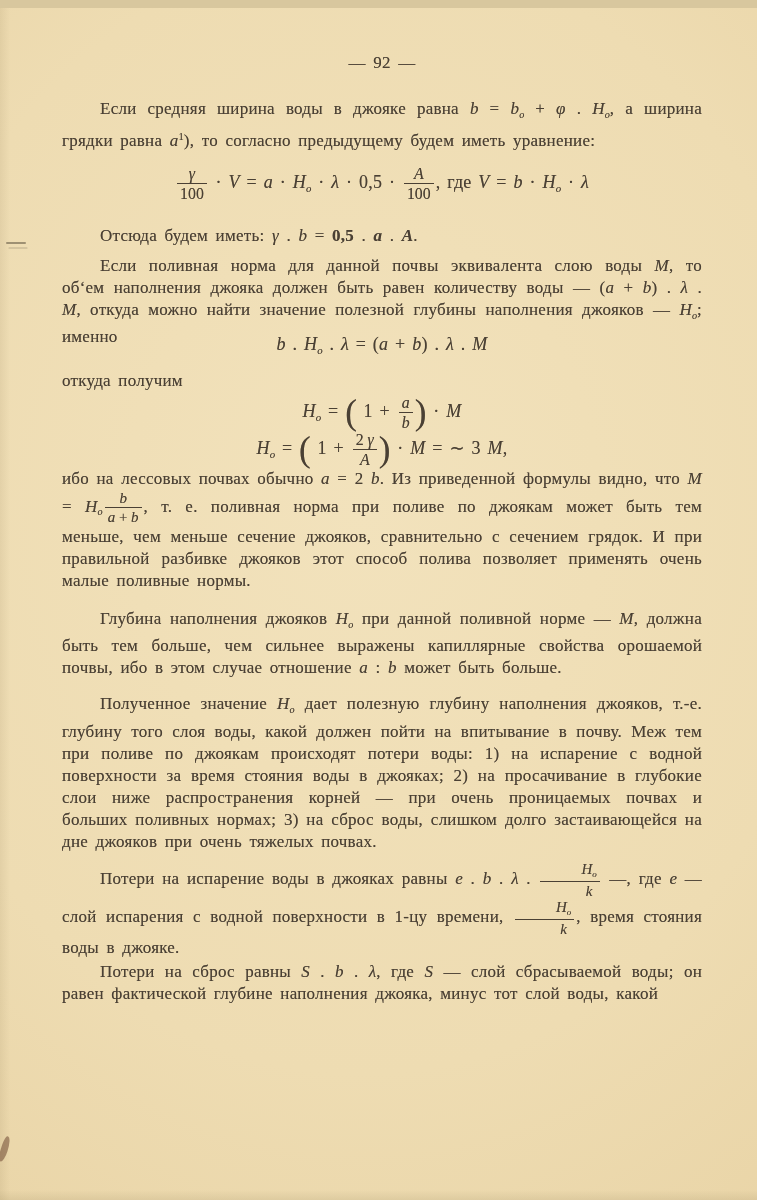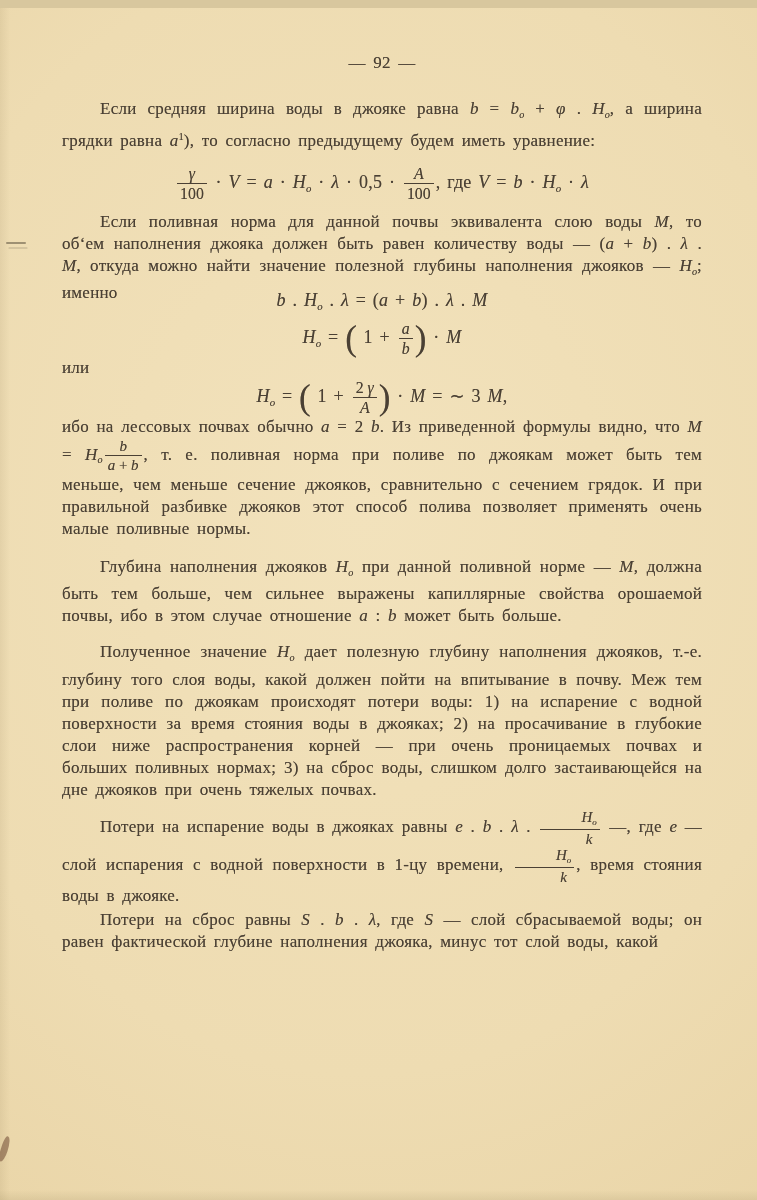--- a/index.html
+++ b/index.html
@@ -71,30 +71,31 @@
   <div class="scan-dash"></div>
   <div class="scan-speck"></div>
 
   <div class="content">
     <p class="page-number">— 92 —</p>
 
     <p class="p1 indent"><span class="seg-r">Если средняя ширина воды в джояке равна </span><span class="seg-i">b</span><span class="seg-r"> = </span><span class="seg-i">b</span><span class="seg-sub">o</span><span class="seg-r"> + </span><span class="seg-i">φ</span><span class="seg-r"> . </span><span class="seg-i">H</span><span class="seg-sub">o</span><span class="seg-r">, а ширина грядки равна </span><span class="seg-i">a</span><span class="seg-sup">1</span><span class="seg-r">), то согласно предыдущему будем иметь уравнение:</span></p>
 
     <p class="formula f1"><span class="frac"><span class="num"><span class="seg-i">γ</span></span><span class="den"><span class="seg-r">100</span></span></span><span class="seg-r"> · </span><span class="seg-i">V</span><span class="seg-r"> = </span><span class="seg-i">a</span><span class="seg-r"> · </span><span class="seg-i">H</span><span class="seg-sub">o</span><span class="seg-r"> · </span><span class="seg-i">λ</span><span class="seg-r"> · 0,5 · </span><span class="frac"><span class="num"><span class="seg-i">A</span></span><span class="den"><span class="seg-r">100</span></span></span><span class="seg-r">, где </span><span class="seg-i">V</span><span class="seg-r"> = </span><span class="seg-i">b</span><span class="seg-r"> · </span><span class="seg-i">H</span><span class="seg-sub">o</span><span class="seg-r"> · </span><span class="seg-i">λ</span></p>
 
+    <p class="p2 indent"><span class="seg-r">Отсюда будем иметь: </span><span class="seg-i">γ</span><span class="seg-r"> . </span><span class="seg-i">b</span><span class="seg-r"> = </span><span class="seg-b">0,5</span><span class="seg-r"> . </span><span class="seg-bi">a</span><span class="seg-r"> . </span><span class="seg-bi">A</span><span class="seg-r">.</span></p>
 
 
     <p class="p4 indent"><span class="seg-r">Если поливная норма для данной почвы эквивалента слою воды </span><span class="seg-i">M</span><span class="seg-r">, то об‘ем наполнения джояка должен быть равен количеству воды — (</span><span class="seg-i">a</span><span class="seg-r"> + </span><span class="seg-i">b</span><span class="seg-r">) . </span><span class="seg-i">λ</span><span class="seg-r"> . </span><span class="seg-i">M</span><span class="seg-r">, откуда можно найти значение полезной глубины наполнения джояков — </span><span class="seg-i">H</span><span class="seg-sub">o</span><span class="seg-r">; именно</span></p>
 
     <p class="formula f2"><span class="seg-i">b</span><span class="seg-r"> . </span><span class="seg-i">H</span><span class="seg-sub">o</span><span class="seg-r"> . </span><span class="seg-i">λ</span><span class="seg-r"> = (</span><span class="seg-i">a</span><span class="seg-r"> + </span><span class="seg-i">b</span><span class="seg-r">) . </span><span class="seg-i">λ</span><span class="seg-r"> . </span><span class="seg-i">M</span></p>
 
+    <p class="p5"><span class="seg-r">откуда получим</span></p>
 
     <p class="formula f3"><span class="seg-i">H</span><span class="seg-sub">o</span><span class="seg-r"> = </span><span class="seg-paren">(</span><span class="seg-r"> 1 + </span><span class="frac"><span class="num"><span class="seg-i">a</span></span><span class="den"><span class="seg-i">b</span></span></span><span class="seg-paren">)</span><span class="seg-r"> · </span><span class="seg-i">M</span></p>
 
-    <p class="p6"><span class="seg-r">или</span></p>
 
     <p class="formula f4"><span class="seg-i">H</span><span class="seg-sub">o</span><span class="seg-r"> = </span><span class="seg-paren">(</span><span class="seg-r"> 1 + </span><span class="frac"><span class="num"><span class="seg-r">2 </span><span class="seg-i">γ</span></span><span class="den"><span class="seg-i">A</span></span></span><span class="seg-paren">)</span><span class="seg-r"> · </span><span class="seg-i">M</span><span class="seg-r"> = ∼ 3 </span><span class="seg-i">M</span><span class="seg-r">,</span></p>
 
     <p class="p7"><span class="seg-r">ибо на лессовых почвах обычно </span><span class="seg-i">a</span><span class="seg-r"> = 2 </span><span class="seg-i">b</span><span class="seg-r">. Из приведенной формулы видно, что </span><span class="seg-i">M</span><span class="seg-r"> = </span><span class="seg-i">H</span><span class="seg-sub">o</span><span class="frac"><span class="num"><span class="seg-i">b</span></span><span class="den"><span class="seg-i">a</span><span class="seg-r"> + </span><span class="seg-i">b</span></span></span><span class="seg-r">, т. е. поливная норма при поливе по джоякам может быть тем меньше, чем меньше сечение джояков, сравнительно с сечением грядок. И при правильной разбивке джояков этот способ полива позволяет применять очень малые поливные нормы.</span></p>
 
     <p class="p8 indent"><span class="seg-r">Глубина наполнения джояков </span><span class="seg-i">H</span><span class="seg-sub">o</span><span class="seg-r"> при данной поливной норме — </span><span class="seg-i">M</span><span class="seg-r">, должна быть тем больше, чем сильнее выражены капиллярные свойства орошаемой почвы, ибо в этом случае отношение </span><span class="seg-i">a</span><span class="seg-r"> : </span><span class="seg-i">b</span><span class="seg-r"> может быть больше.</span></p>
 
     <p class="p9 indent"><span class="seg-r">Полученное значение </span><span class="seg-i">H</span><span class="seg-sub">o</span><span class="seg-r"> дает полезную глубину наполнения джояков, т.-е. глубину того слоя воды, какой должен пойти на впитывание в почву. Меж тем при поливе по джоякам происходят потери воды: 1) на испарение с водной поверхности за время стояния воды в джояках; 2) на просачивание в глубокие слои ниже распространения корней — при очень проницаемых почвах и больших поливных нормах; 3) на сброс воды, слишком долго застаивающейся на дне джояков при очень тяжелых почвах.</span></p>
 
     <p class="p10 indent"><span class="seg-r">Потери на испарение воды в джояках равны </span><span class="seg-i">e</span><span class="seg-r"> . </span><span class="seg-i">b</span><span class="seg-r"> . </span><span class="seg-i">λ</span><span class="seg-r"> . </span><span class="frac"><span class="num"><span class="seg-i">H</span><span class="seg-sub">o</span></span><span class="den"><span class="seg-i">k</span></span></span><span class="seg-r"> —, где </span><span class="seg-i">e</span><span class="seg-r"> — слой испарения с водной поверхности в 1-цу времени, </span><span class="frac"><span class="num"><span class="seg-i">H</span><span class="seg-sub">o</span></span><span class="den"><span class="seg-i">k</span></span></span><span class="seg-r">, время стояния воды в джояке.</span></p>

